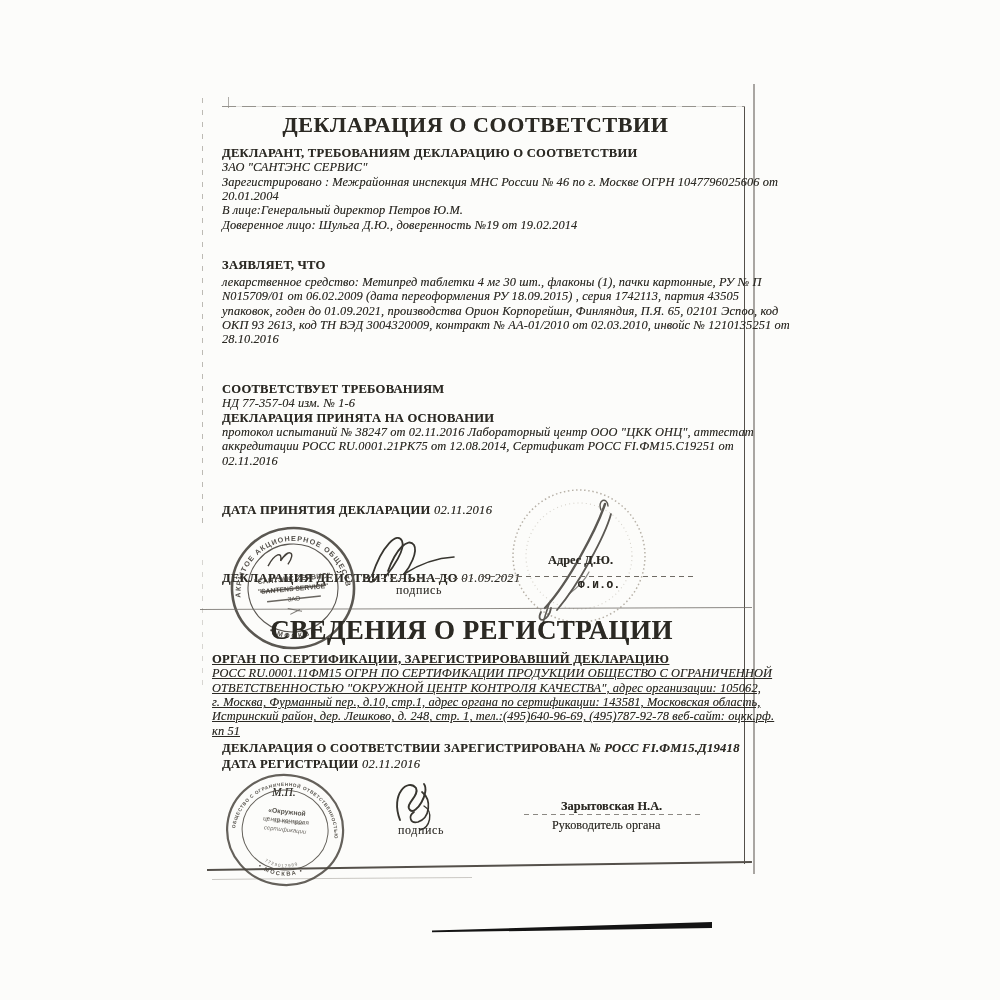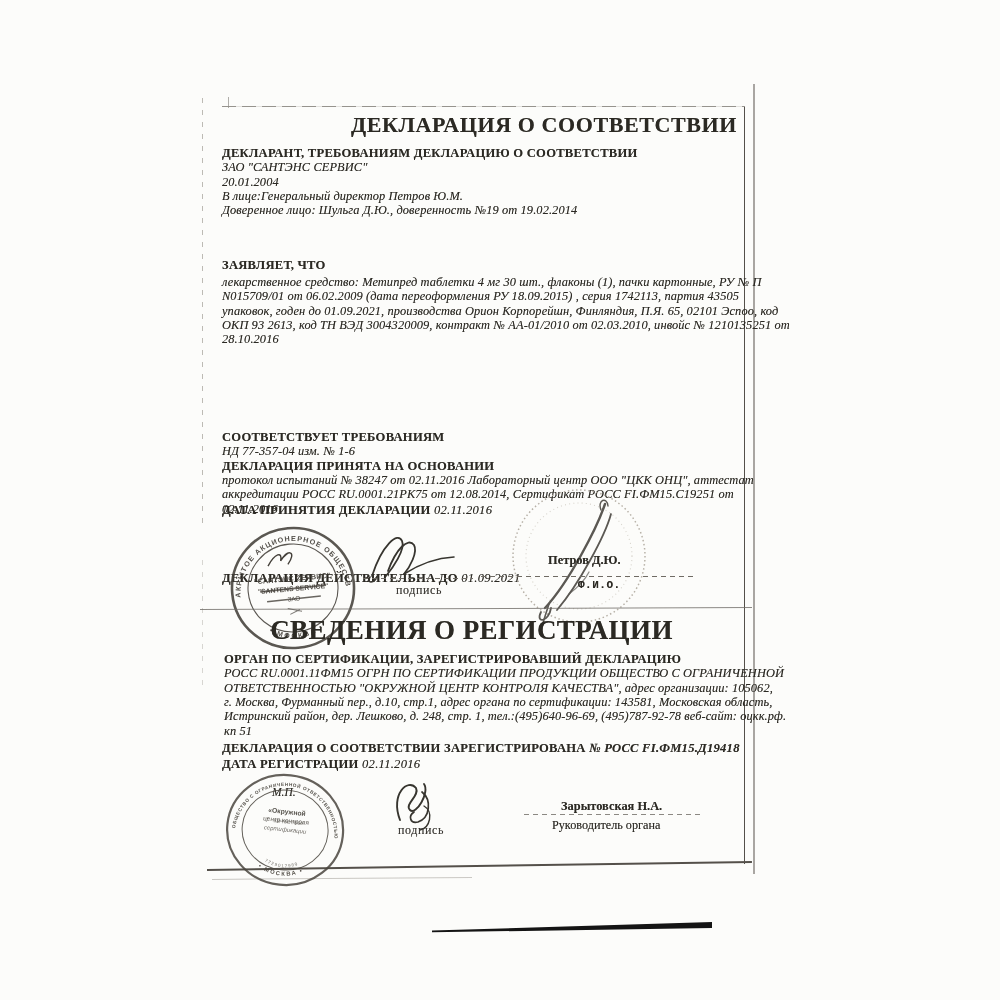--- a/index.html
+++ b/index.html
@@ -29,40 +29,41 @@
 
 <div class="abs" style="left:222px;top:106px;width:523px;height:1px;background:repeating-linear-gradient(90deg,#96938d 0 14px,rgba(150,147,141,.25) 14px 20px);"></div>
 <div class="abs vline" style="left:744px;top:107px;height:757px;"></div>
 <div class="abs" style="left:752.5px;top:84px;width:2px;height:790px;background:#8d8a84;opacity:.75;"></div>
 <div class="abs" style="left:207px;top:869px;width:545px;height:1.8px;background:#54504a;transform:rotate(-0.85deg);transform-origin:left center;"></div>
 <div class="abs" style="left:212px;top:878px;width:260px;height:1px;background:#b5b2ac;opacity:.7;transform:rotate(-0.4deg);"></div>
 <div class="abs" style="left:202px;top:98px;width:1px;height:430px;background:repeating-linear-gradient(180deg,#b2afa8 0 5px,rgba(178,175,168,0) 5px 12px);opacity:.85;"></div>
 <div class="abs" style="left:202px;top:560px;width:1px;height:130px;background:repeating-linear-gradient(180deg,#b2afa8 0 5px,rgba(178,175,168,0) 5px 12px);opacity:.5;"></div>
 <div class="abs" style="left:228px;top:97px;width:1.2px;height:11px;background:#8f8c86;opacity:.7;"></div>
 
-<div class="abs big-title scan-text" style="left:214px;top:112px;width:523px;text-align:right;">ДЕКЛАРАЦИЯ О СООТВЕТСТВИИ</div>
+<div class="abs big-title scan-text" style="left:214px;top:112px;width:523px;">ДЕКЛАРАЦИЯ О СООТВЕТСТВИИ</div>
 
 <div class="abs scan-text" style="left:222px;top:146px;width:523px;">
   <div class="hd">ДЕКЛАРАНТ, ТРЕБОВАНИЯМ ДЕКЛАРАЦИЮ О СООТВЕТСТВИИ</div>
   <div class="ln">ЗАО "САНТЭНС СЕРВИС"</div>
+  <div class="ln">Зарегистрировано : Межрайонная инспекция МНС России № 46 по г. Москве ОГРН 1047796025606 от</div>
   <div class="ln">20.01.2004</div>
   <div class="ln">В лице:Генеральный директор Петров Ю.М.</div>
   <div class="ln">Доверенное лицо: Шульга Д.Ю., доверенность №19 от 19.02.2014</div>
 </div>
 
 <div class="abs scan-text" style="left:222px;top:258px;width:523px;">
   <div class="hd" style="height:17px;">ЗАЯВЛЯЕТ, ЧТО</div>
   <div class="ln">лекарственное средство: Метипред таблетки 4 мг 30 шт., флаконы (1), пачки картонные, РУ № П</div>
   <div class="ln">N015709/01 от 06.02.2009 (дата переоформления РУ 18.09.2015) , серия 1742113, партия 43505</div>
   <div class="ln">упаковок, годен до 01.09.2021, производства Орион Корпорейшн, Финляндия, П.Я. 65, 02101 Эспоо, код</div>
   <div class="ln">ОКП 93 2613, код ТН ВЭД 3004320009, контракт № АА-01/2010 от 02.03.2010, инвойс № 1210135251 от</div>
   <div class="ln">28.10.2016</div>
 </div>
 
-<div class="abs scan-text" style="left:222px;top:382px;width:523px;margin-top:48px;">
+<div class="abs scan-text" style="left:222px;top:382px;width:523px;">
   <div class="hd">СООТВЕТСТВУЕТ ТРЕБОВАНИЯМ</div>
   <div class="ln">НД 77-357-04 изм. № 1-6</div>
   <div class="hd">ДЕКЛАРАЦИЯ ПРИНЯТА НА ОСНОВАНИИ</div>
   <div class="ln">протокол испытаний № 38247 от 02.11.2016 Лабораторный центр ООО "ЦКК ОНЦ", аттестат</div>
   <div class="ln">аккредитации РОСС RU.0001.21РК75 от 12.08.2014, Сертификат РОСС FI.ФМ15.С19251 от</div>
   <div class="ln">02.11.2016</div>
 </div>
 
 <div class="abs hd scan-text" style="left:222px;top:503px;">
   <span>ДАТА ПРИНЯТИЯ ДЕКЛАРАЦИИ</span>
@@ -119,29 +120,29 @@
   </g>
   <g stroke="#45423c" fill="none" stroke-linecap="round" opacity=".88">
     <path d="M 36,128 C 30,140 44,138 46,124" stroke-width="1.8"></path>
     <path d="M 40,124 C 64,98 92,44 100,20" stroke-width="2.4"></path>
     <path d="M 52,126 C 74,100 100,52 106,30" stroke-width="1.8"></path>
     <path d="M 96,26 C 92,16 102,12 103,22" stroke-width="1.4"></path>
     <path d="M 44,120 C 40,132 37,142 35,150" stroke-width="1.6"></path>
     <path d="M 64,110 C 72,104 80,96 84,88" stroke-width="1.2" opacity=".7"></path>
   </g>
 </svg>
-<div class="abs fio-name scan-text" style="left:548px;top:553px;">Петров Д.Ю.</div>
+<div class="abs fio-name scan-text" style="left:548px;top:553px;">Адрес Д.Ю.</div>
 <div class="abs dashl" style="left:481px;top:576px;width:214px;"></div>
 <div class="abs fio-lab scan-text" style="left:578px;top:579px;">Ф.И.О.</div>
 
 <div class="abs" style="left:200px;top:608px;width:552px;height:1.2px;background:#6f6c66;opacity:.8;transform:rotate(-0.2deg);"></div>
 
 <div class="abs mid-title scan-text" style="left:210px;top:615px;width:523px;">СВЕДЕНИЯ О РЕГИСТРАЦИИ</div>
 
-<div class="abs scan-text" style="left:224px;top:652px;width:523px;">
+<div class="abs scan-text" style="left:212px;top:652px;width:523px;text-decoration:underline;">
   <div class="hd">ОРГАН ПО СЕРТИФИКАЦИИ, ЗАРЕГИСТРИРОВАВШИЙ ДЕКЛАРАЦИЮ</div>
   <div class="ln">РОСС RU.0001.11ФМ15 ОГРН ПО СЕРТИФИКАЦИИ ПРОДУКЦИИ ОБЩЕСТВО С ОГРАНИЧЕННОЙ</div>
   <div class="ln">ОТВЕТСТВЕННОСТЬЮ "ОКРУЖНОЙ ЦЕНТР КОНТРОЛЯ КАЧЕСТВА", адрес организации: 105062,</div>
   <div class="ln">г. Москва, Фурманный пер., д.10, стр.1, адрес органа по сертификации: 143581, Московская область,</div>
   <div class="ln">Истринский район, дер. Лешково, д. 248, стр. 1, тел.:(495)640-96-69, (495)787-92-78 веб-сайт: оцкк.рф.</div>
   <div class="ln">кп 51</div>
 </div>
 
 <div class="abs hd scan-text" style="left:222px;top:741px;">
   <span>ДЕКЛАРАЦИЯ О СООТВЕТСТВИИ ЗАРЕГИСТРИРОВАНА</span>

